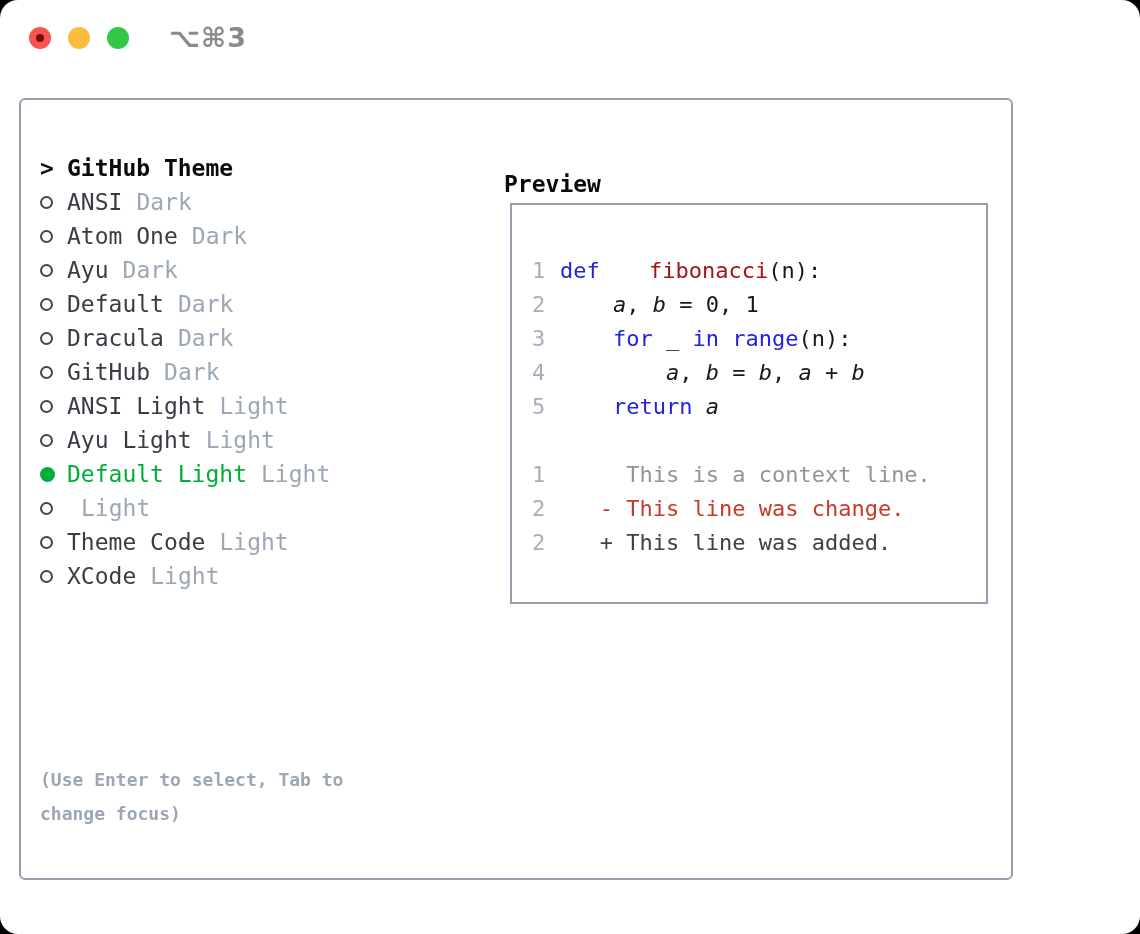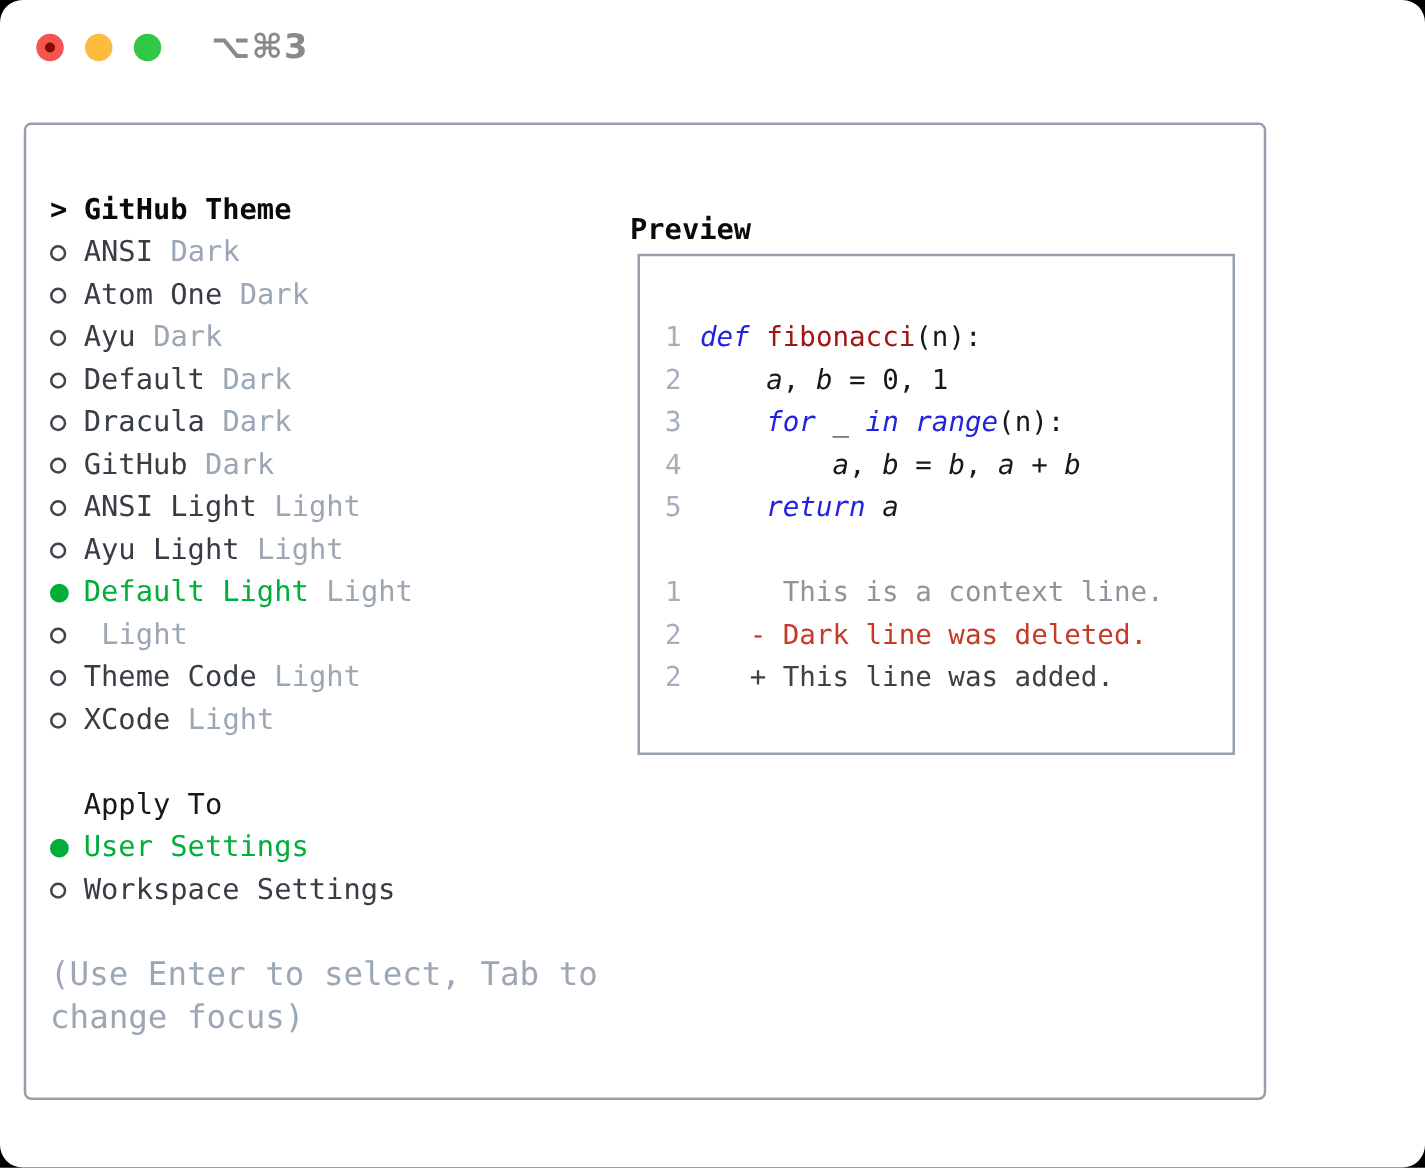--- a/index.html
+++ b/index.html
@@ -44,34 +44,34 @@
     background: var(--accent-green); border: none;
   }
   .header-label { font-weight: bold; color: #0a0a0a; }
   .plain-header { color: #16181c; }
   .item-name { color: #383d45; }
   .item-name.selected { color: var(--accent-green); }
   .item-tag { color: #9ba7b4; margin-left: 14px; }
 
   .theme-list { position: absolute; left: 19px; top: 51px; }
   .apply-block { position: absolute; left: 19px; top: 527px; }
-  .help-text { position: absolute; left: 19px; top: 663px; color: #9ba7b4; font-size: 26px; line-height: 34px; }
+  .help-text { position: absolute; left: 19px; top: 663px; color: #9ba7b4; font-size: 18px; line-height: 34px; font-weight: bold; }
 
   
   .preview-header { position: absolute; left: 483px; top: 67px; height: 34px;
     display: flex; align-items: center; font-size: 23px; font-weight: bold; color: #0a0a0a; }
   .preview-box {
     position: absolute; left: 489px; top: 103px; width: 478px; height: 401px;
     border: 2px solid #96a0ac; background: #fff; padding: 48px 0 0 20px; overflow: hidden;
   }
   .pre-line { height: 34px; display: flex; align-items: center; font-size: 22px; white-space: pre; }
   .lnum { color: #a5afbc; display: inline-block; width: 14px; margin-right: 14px; text-align: left; flex: 0 0 14px; }
   .tok-pl  { color: #16181c; }
-  .tok-kw  { color: #2222e1; font-style: italic; }
-  .tok-fn  { color: #a31515; }
+  .tok-kw  { color: #2222e1; }
+  .tok-fn  { color: #a31515; margin-left: 36px; }
   .tok-var { color: #16181c; font-style: italic; }
   .tok-ctx { color: #8d949c; }
   .tok-del { color: #c53a28; }
   .tok-add { color: #404040; }
 </style>
 </head>
 <body>
 
 <div class="window">
 
@@ -95,44 +95,35 @@
         <div class="row"><span class="marker"><span class="ring"></span></span><span class="item-name">Dracula</span><span class="item-tag">Dark</span></div>
         <div class="row"><span class="marker"><span class="ring"></span></span><span class="item-name">GitHub</span><span class="item-tag">Dark</span></div>
         <div class="row"><span class="marker"><span class="ring"></span></span><span class="item-name">ANSI Light</span><span class="item-tag">Light</span></div>
         <div class="row"><span class="marker"><span class="ring"></span></span><span class="item-name">Ayu Light</span><span class="item-tag">Light</span></div>
         <div class="row"><span class="marker"><span class="dot-selected"></span></span><span class="item-name selected">Default Light</span><span class="item-tag">Light</span></div>
         <div class="row"><span class="marker"><span class="ring"></span></span><span class="item-tag">Light</span></div>
         <div class="row"><span class="marker"><span class="ring"></span></span><span class="item-name">Theme Code</span><span class="item-tag">Light</span></div>
         <div class="row"><span class="marker"><span class="ring"></span></span><span class="item-name">XCode</span><span class="item-tag">Light</span></div>
       </div>
 
-    <div class="apply-block">
-      <div class="row">
-        <span class="marker"></span>
-        <span class="plain-header">Apply To</span>
-      </div>
-
-    <div class="row"><span class="marker"><span class="dot-selected"></span></span><span class="item-name selected">User Settings</span></div>
-        <div class="row"><span class="marker"><span class="ring"></span></span><span class="item-name">Workspace Settings</span></div>
-      </div>
 
     <div class="help-text">
       <div>(Use Enter to select, Tab to</div>
       <div>change focus)</div>
     </div>
 
     <div class="preview-header">Preview</div>
 
     <div class="preview-box">
 
     <div class="pre-line"><span class="lnum">1</span><span class="tok-kw">def</span><span class="tok-pl"> </span><span class="tok-fn">fibonacci</span><span class="tok-pl">(n):</span></div>
         <div class="pre-line"><span class="lnum">2</span><span class="tok-pl">    </span><span class="tok-var">a</span><span class="tok-pl">, </span><span class="tok-var">b</span><span class="tok-pl"> = 0, 1</span></div>
         <div class="pre-line"><span class="lnum">3</span><span class="tok-pl">    </span><span class="tok-kw">for</span><span class="tok-pl"> _ </span><span class="tok-kw">in</span><span class="tok-pl"> </span><span class="tok-kw">range</span><span class="tok-pl">(n):</span></div>
         <div class="pre-line"><span class="lnum">4</span><span class="tok-pl">        </span><span class="tok-var">a</span><span class="tok-pl">, </span><span class="tok-var">b</span><span class="tok-pl"> = </span><span class="tok-var">b</span><span class="tok-pl">, </span><span class="tok-var">a</span><span class="tok-pl"> + </span><span class="tok-var">b</span></div>
         <div class="pre-line"><span class="lnum">5</span><span class="tok-pl">    </span><span class="tok-kw">return</span><span class="tok-pl"> </span><span class="tok-var">a</span></div>
         <div class="pre-line"><span class="lnum"></span></div>
         <div class="pre-line"><span class="lnum">1</span><span class="tok-ctx">     This is a context line.</span></div>
-        <div class="pre-line"><span class="lnum">2</span><span class="tok-del">   - Dark line was deleted.</span></div>
+        <div class="pre-line"><span class="lnum">2</span><span class="tok-del">   - This line was change.</span></div>
         <div class="pre-line"><span class="lnum">2</span><span class="tok-add">   + This line was added.</span></div>
       </div>
 
   </div>
 </div>
 
 </body></html>

